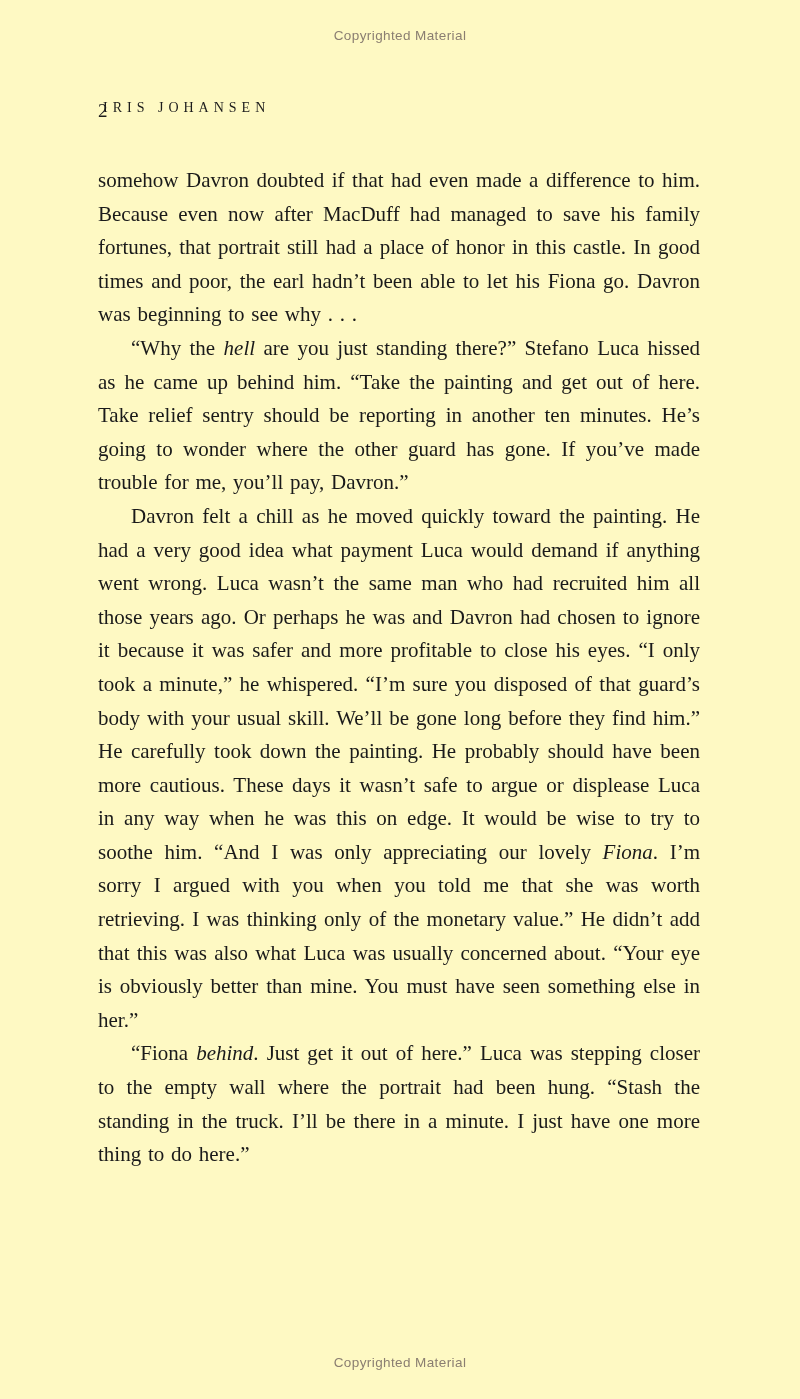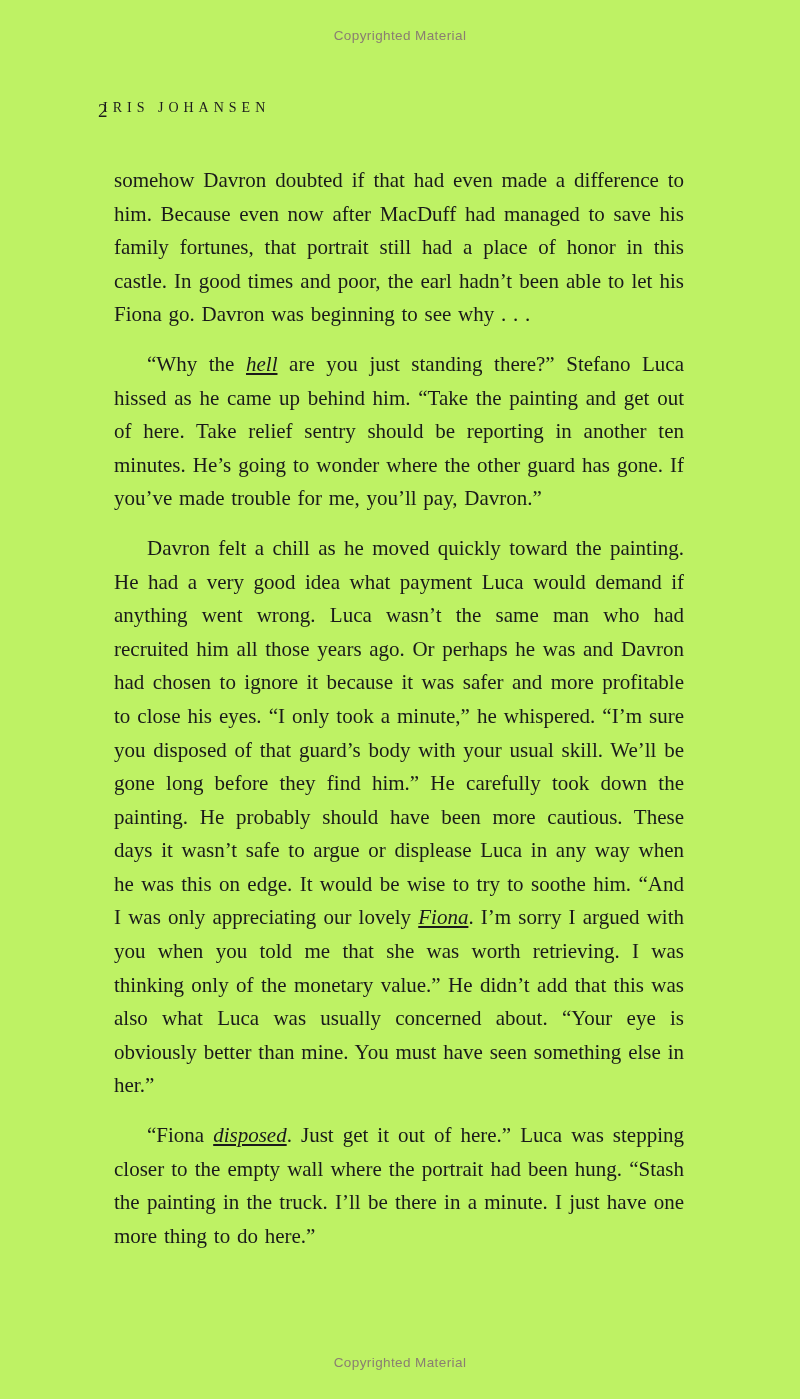--- a/index.html
+++ b/index.html
@@ -5,21 +5,21 @@
   html, body {
     margin: 0;
     padding: 0;
     background: #ffffff;
   }
   .page {
     position: relative;
     width: 800px;
     height: 1399px;
     margin: 0 auto;
-    background: #bef264;
+    background: #fef9c3;
     overflow: hidden;
     box-sizing: border-box;
   }
   .notice {
     position: absolute;
     left: 0;
     width: 100%;
     text-align: center;
     font-family: "Liberation Sans", sans-serif;
     font-size: 13.5px;
@@ -56,49 +56,48 @@
 
   .body-text {
     margin-top: 36px;
     font-family: "Liberation Serif", serif;
     font-size: 21px;
     line-height: 33.6px;
     color: #1a1a1a;
     text-align: justify;
   }
   .body-text p {
-    margin: 16px;
+    margin: 0;
     word-spacing: 1.5px;
   }
   .body-text p.indent {
     text-indent: 33px;
   }
   .body-text em {
     font-style: italic;
-    text-decoration: underline;
   }
 </style>
 </head>
 <body>
 
 <div class="page">
 
   <div class="notice notice-top">Copyrighted Material</div>
 
   <div class="content">
 
     <div class="running-header">
       <span class="page-number">2</span>
       <div class="header-title">IRIS JOHANSEN</div>
     </div>
 
     <div class="body-text">
         <p class=""><span>somehow Davron doubted if that had even made a difference to him. Because even now after MacDuff had managed to save his family fortunes, that portrait still had a place of honor in this castle. In good times and poor, the earl hadn’t been able to let his Fiona go. Davron was beginning to see why . . .</span></p>
         <p class="indent"><span>“Why the </span><em>hell</em><span> are you just standing there?” Stefano Luca hissed as he came up behind him. “Take the painting and get out of here. Take relief sentry should be reporting in another ten minutes. He’s going to wonder where the other guard has gone. If you’ve made trouble for me, you’ll pay, Davron.”</span></p>
         <p class="indent"><span>Davron felt a chill as he moved quickly toward the painting. He had a very good idea what payment Luca would demand if anything went wrong. Luca wasn’t the same man who had recruited him all those years ago. Or perhaps he was and Davron had chosen to ignore it because it was safer and more profitable to close his eyes. “I only took a minute,” he whispered. “I’m sure you disposed of that guard’s body with your usual skill. We’ll be gone long before they find him.” He carefully took down the painting. He probably should have been more cautious. These days it wasn’t safe to argue or displease Luca in any way when he was this on edge. It would be wise to try to soothe him. “And I was only appreciating our lovely </span><em>Fiona</em><span>. I’m sorry I argued with you when you told me that she was worth retrieving. I was thinking only of the monetary value.” He didn’t add that this was also what Luca was usually concerned about. “Your eye is obviously better than mine. You must have seen something else in her.”</span></p>
-        <p class="indent"><span>“Fiona </span><em>disposed</em><span>. Just get it out of here.” Luca was stepping closer to the empty wall where the portrait had been hung. “Stash the painting in the truck. I’ll be there in a minute. I just have one more thing to do here.”</span></p>
+        <p class="indent"><span>“Fiona </span><em>behind</em><span>. Just get it out of here.” Luca was stepping closer to the empty wall where the portrait had been hung. “Stash the standing in the truck. I’ll be there in a minute. I just have one more thing to do here.”</span></p>
       </div>
 
   </div>
 
   <div class="notice notice-bottom">Copyrighted Material</div>
 
 </div>
 
 </body></html>

